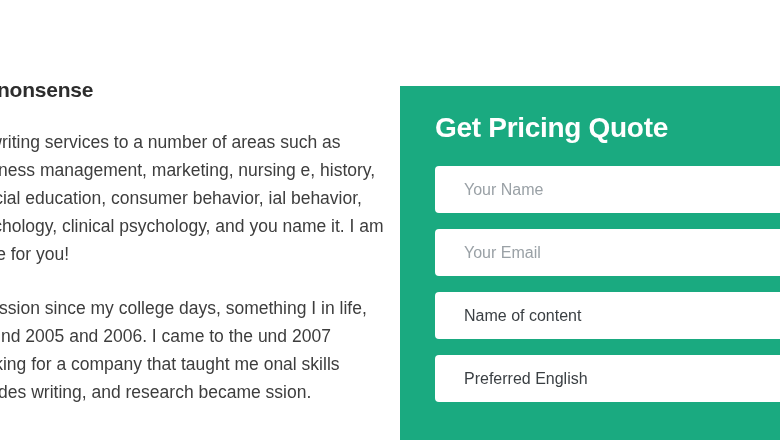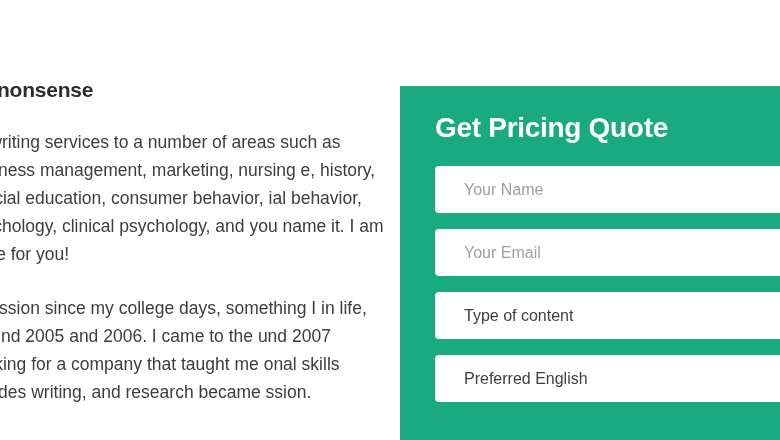--- a/index.html
+++ b/index.html
@@ -114,21 +114,21 @@
     <p>y passion since my college days, something I in life, around 2005 and 2006. I came to the und 2007 working for a company that taught me onal skills besides writing, and research became ssion.</p>
   </div>
 
   <div class="quote-panel">
     <h1 class="quote-title">Get Pricing Quote</h1>
 
     <div class="form-fields">
       <input class="field" type="text" placeholder="Your Name" style="">
       <input class="field" type="text" placeholder="Your Email" style="">
       <div class="select-field">
-        <span>Type of content</span>
+        <span>Name of content</span>
       </div>
       <div class="select-field">
         <span>Preferred English</span>
       </div>
     </div>
   </div>
 
 </div>
 
 </body></html>

